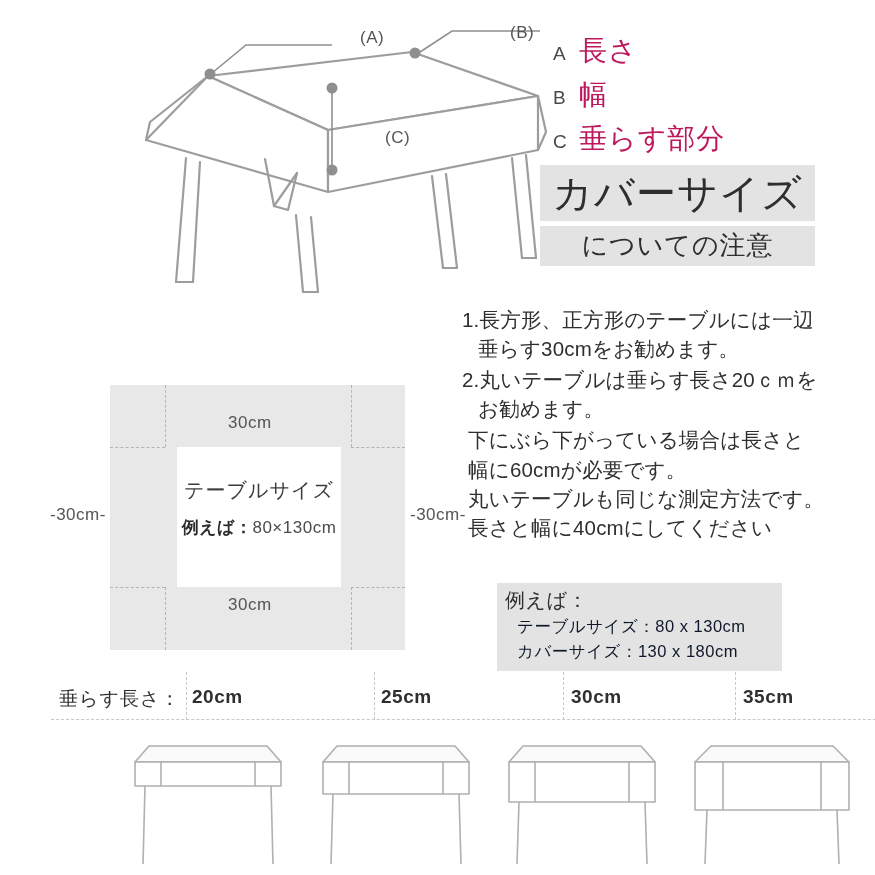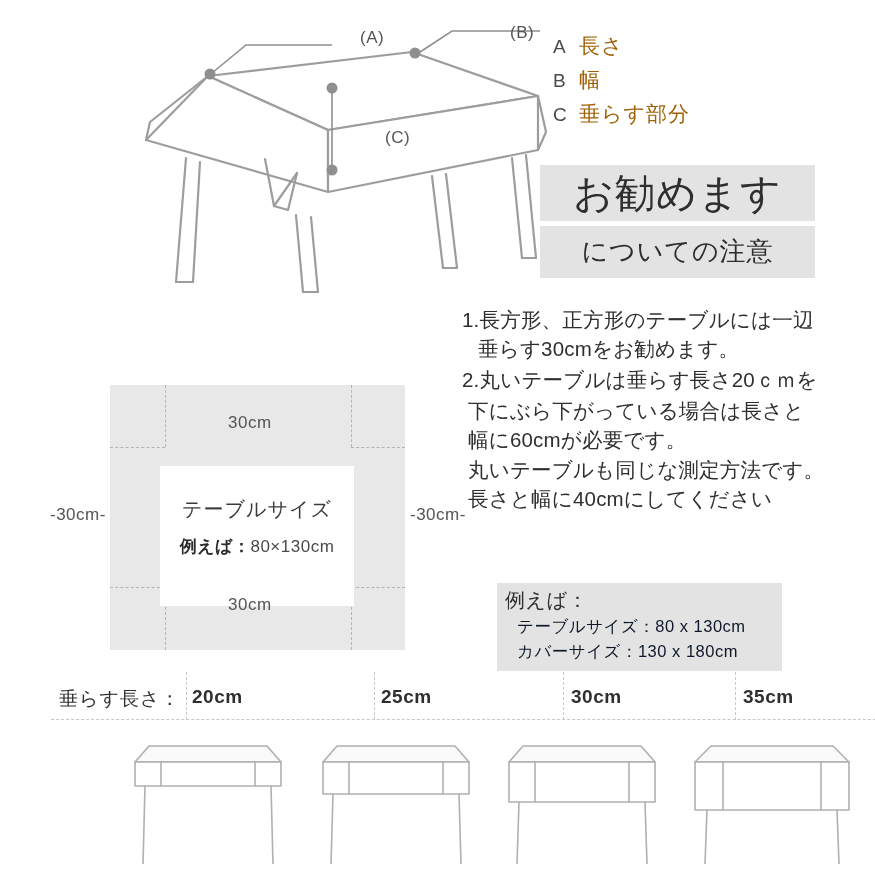--- a/index.html
+++ b/index.html
@@ -48,22 +48,22 @@
     display: flex;
     align-items: baseline;
     margin-bottom: 6px;
   }
   .legend-key {
     width: 26px;
     font-size: 19px;
     color: #4a4a4a;
   }
   .legend-val {
-    font-size: 21px;
-    color: #a16207;
+    font-size: 28px;
+    color: #be185d;
     letter-spacing: 1px;
   }
 
   
   #heading-block {
     position: absolute;
     left: 540px;
     top: 165px;
     width: 275px;
     text-align: center;
@@ -79,21 +79,21 @@
     font-weight: normal;
   }
   #heading-sub {
     display: block;
     background: #e3e3e3;
     font-size: 26px;
     line-height: 1.45;
     letter-spacing: 1px;
     color: #2e2e2e;
     margin-top: 5px;
-    padding: 7px 6px;
+    padding: 1px 6px;
   }
 
   
   #notes {
     position: absolute;
     left: 462px;
     top: 305px;
     width: 405px;
   }
   .note {
@@ -133,26 +133,25 @@
   #size-diagram {
     position: absolute;
     left: 110px;
     top: 385px;
     width: 295px;
     height: 265px;
     background: #e8e8e8;
   }
   #inner-box {
     position: absolute;
-    left: 50px;
+    left: 67px;
     top: 62px;
-    width: 194px;
+    width: 164px;
     height: 140px;
     background: #ffffff;
-    margin-top: 19px;
   }
   #inner-title {
     text-align: center;
     font-size: 20px;
     color: #3a3a3a;
     margin-top: 30px;
     letter-spacing: 1px;
   }
   #inner-example {
     text-align: center;
@@ -287,31 +286,32 @@
       <span class="legend-key">B</span>
       <span class="legend-val">幅</span>
     </div>
     <div class="legend-row">
       <span class="legend-key">C</span>
       <span class="legend-val">垂らす部分</span>
     </div>
   </div>
 
   <div id="heading-block">
-    <span id="heading-main">お勧めます</span>
+    <span id="heading-main">カバーサイズ</span>
     <span id="heading-sub">についての注意</span>
   </div>
 
   <div id="notes">
     <div class="note">
       <span>1.長方形、正方形のテーブルには一辺</span>
       <span class="note-indent">垂らす30cmをお勧めます。</span>
     </div>
     <div class="note">
       <span>2.丸いテーブルは垂らす長さ20ｃｍを</span>
+      <span class="note-indent">お勧めます。</span>
     </div>
     <div class="note">
       <span class="note-indent2">下にぶら下がっている場合は長さと</span>
       <span class="note-indent2">幅に60cmが必要です。</span>
       <span class="note-indent2">丸いテーブルも同じな測定方法です。</span>
       <span class="note-indent2">長さと幅に40cmにしてください</span>
     </div>
   </div>
 
   <div id="example-box">

